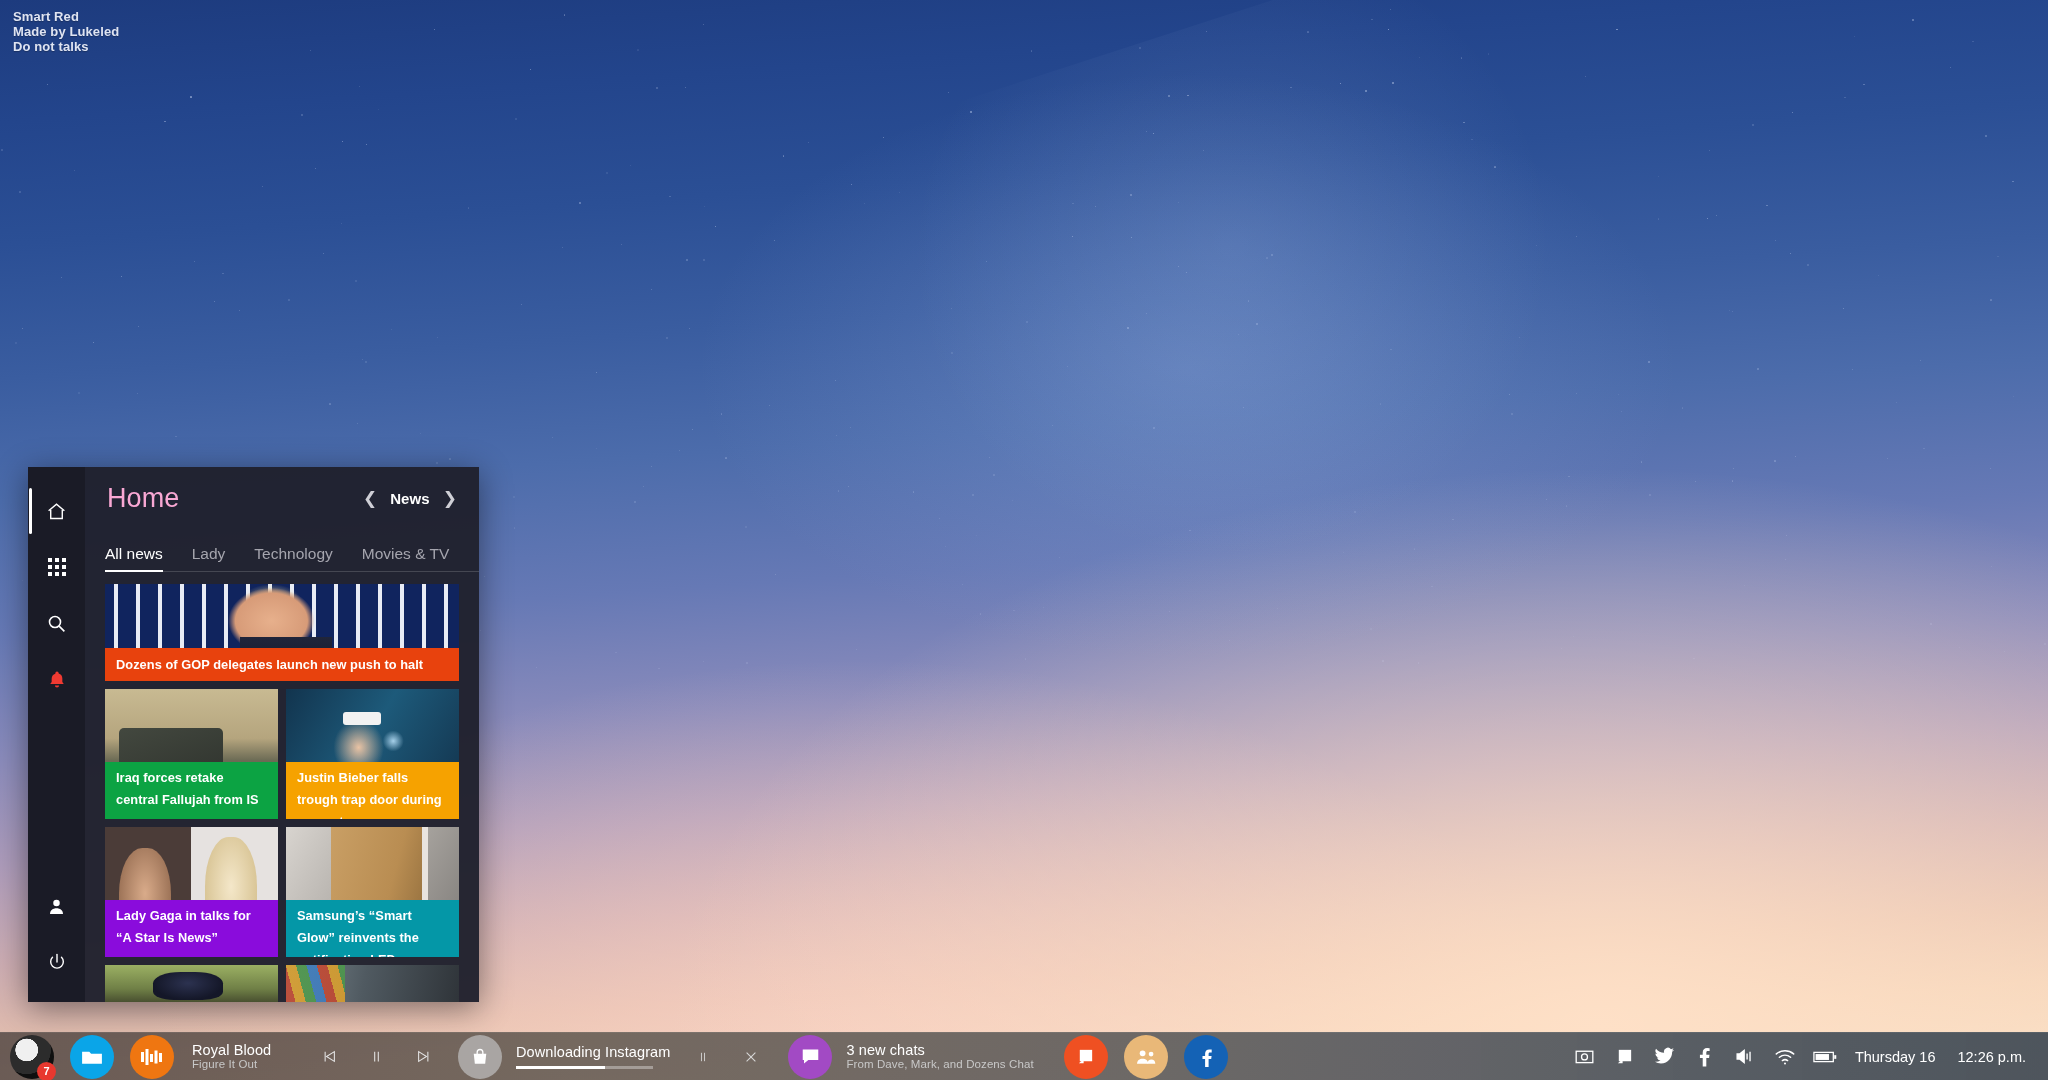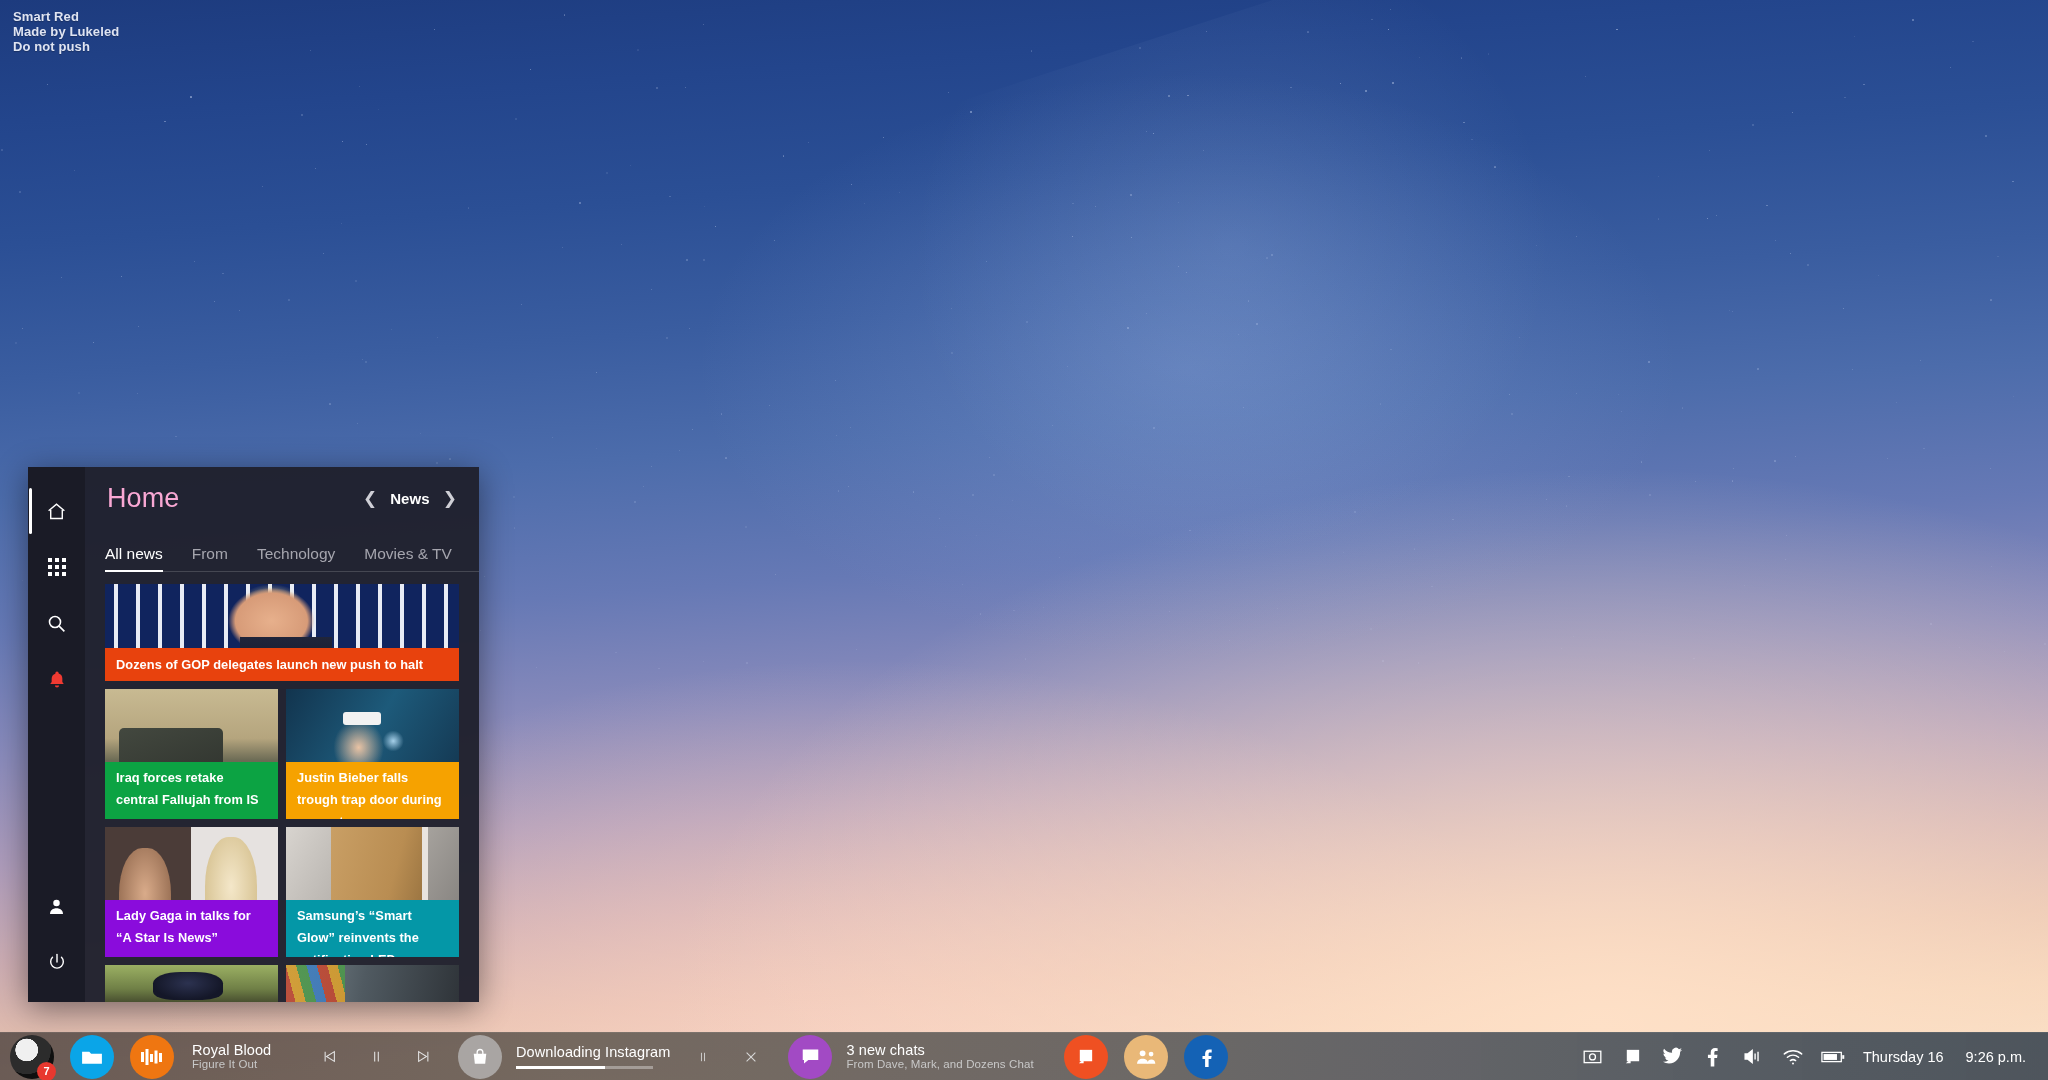--- a/index.html
+++ b/index.html
@@ -506,21 +506,21 @@
       <i style="left:80.94%;top:20.20%;width:1.60px;height:1.60px;opacity:0.27"></i>
       <i style="left:35.42%;top:42.31%;width:1.76px;height:1.76px;opacity:0.44"></i>
       <i style="left:73.78%;top:38.21%;width:1.88px;height:1.88px;opacity:0.31"></i>
       <i style="left:12.58%;top:48.08%;width:1.14px;height:1.14px;opacity:0.23"></i>
     </div>
 </div>
 
 <div id="watermark">
   <div>Smart Red</div>
   <div>Made by Lukeled</div>
-  <div>Do not push</div>
+  <div>Do not talks</div>
 </div>
 
 <div id="start-panel">
 
   <div class="rail">
     <div class="rail-btn">
       <div class="rail-sel"></div>
       <span>
         <svg width="21" height="21" viewBox="0 0 24 24" fill="none" stroke="#fff" stroke-width="1.6">
           <path d="M3 11.2 12 3.6l9 7.6"></path>
@@ -591,21 +591,21 @@
       <div class="head-nav">
         <span class="chev">❮</span>
         <span id="panel-section">News</span>
         <span class="chev">❯</span>
       </div>
     </div>
 
     <div class="tabs">
       <div class="tabline"></div>
       <div class="tab active">All news</div>
-      <div class="tab">From</div>
+      <div class="tab">Lady</div>
       <div class="tab">Technology</div>
       <div class="tab">Movies &amp; TV</div>
 
     </div>
 
     <div class="tiles">
 
       <div class="tile wide" style="background:#e8420d">
         <div class="thumb th-trump"></div>
         <div class="cap" style="background:#e8420d">Dozens of GOP delegates launch new push to halt Trump</div>
@@ -812,15 +812,15 @@
   <div class="tray-icon">
     <svg width="24" height="16" viewBox="0 0 26 16" fill="none" stroke="#fff" stroke-width="1.4">
       <rect x="1" y="3" width="21" height="10"></rect>
         <rect x="2.8" y="4.8" width="14.5" height="6.4" fill="#fff" stroke="none"></rect>
       <rect x="23" y="6" width="2.2" height="4" fill="#fff" stroke="none"></rect>
     </svg>
   </div>
 
   <div id="clock">
     <span>Thursday 16</span>
-    <span>9:26 p.m.</span>
+    <span>12:26 p.m.</span>
   </div>
 </div>
 
 </body></html>

